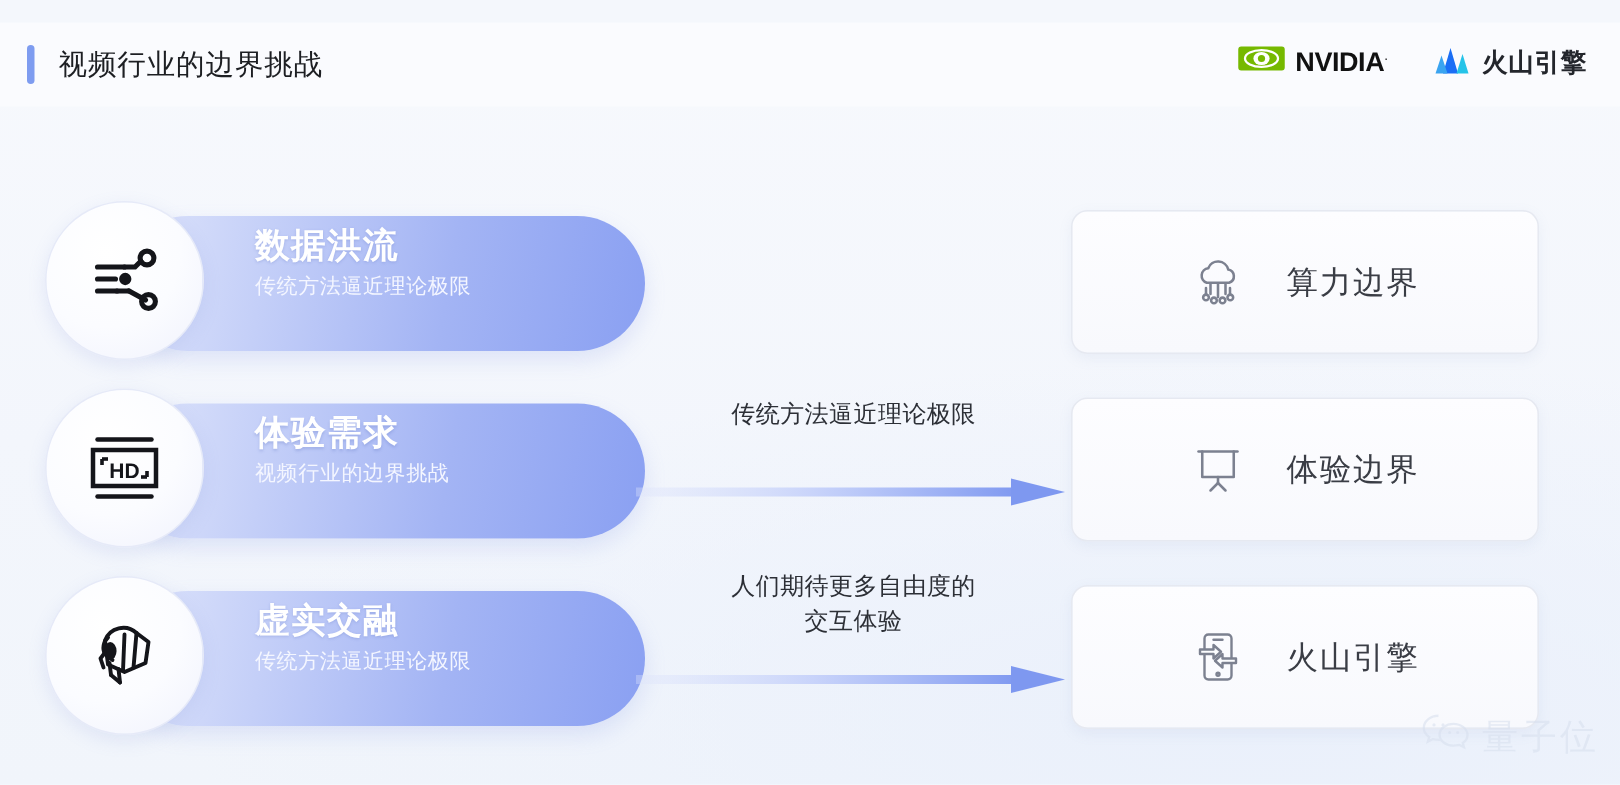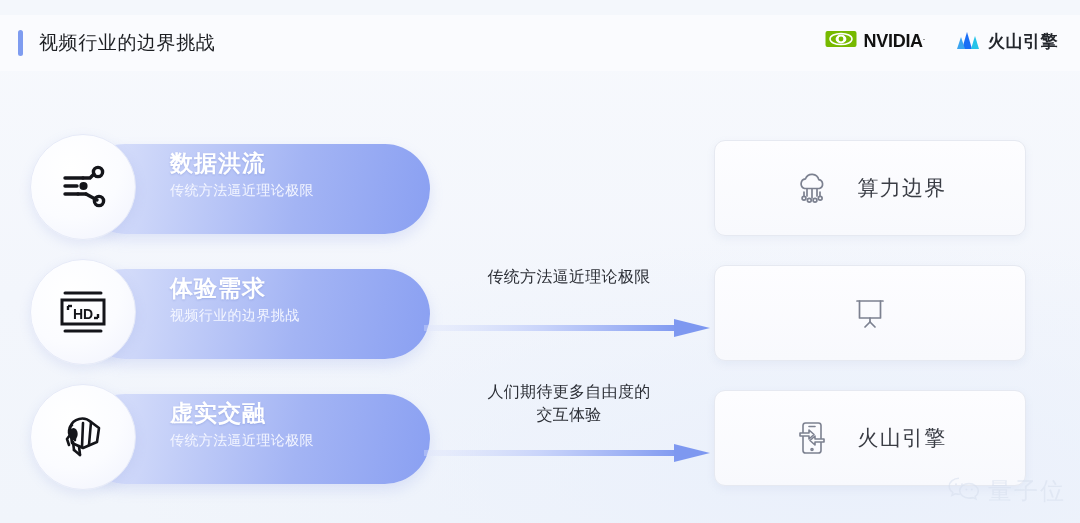--- a/index.html
+++ b/index.html
@@ -343,20 +343,21 @@
       <div class="card">
         <span class="card-icon">
           <svg width="36" height="34" viewBox="0 0 36 34" fill="none" stroke="#7c8190" stroke-width="1.7" stroke-linecap="round" stroke-linejoin="round">
             <path d="M5 5 H31"></path>
             <path d="M7.5 5 V22 H28.5 V5"></path>
             <path d="M18 22 V26"></path>
             <path d="M18 26 L13 31"></path>
             <path d="M18 26 L23 31"></path>
           </svg>
         </span>
+        <span class="card-label">体验边界</span>
       </div>
     </div>
 
     <div class="row row-3">
       <div class="pill-wrap">
         <div class="pill"></div>
         <div class="pill-text">
           <div class="pill-title">虚实交融</div>
           <div class="pill-sub">传统方法逼近理论极限</div>
         </div>

